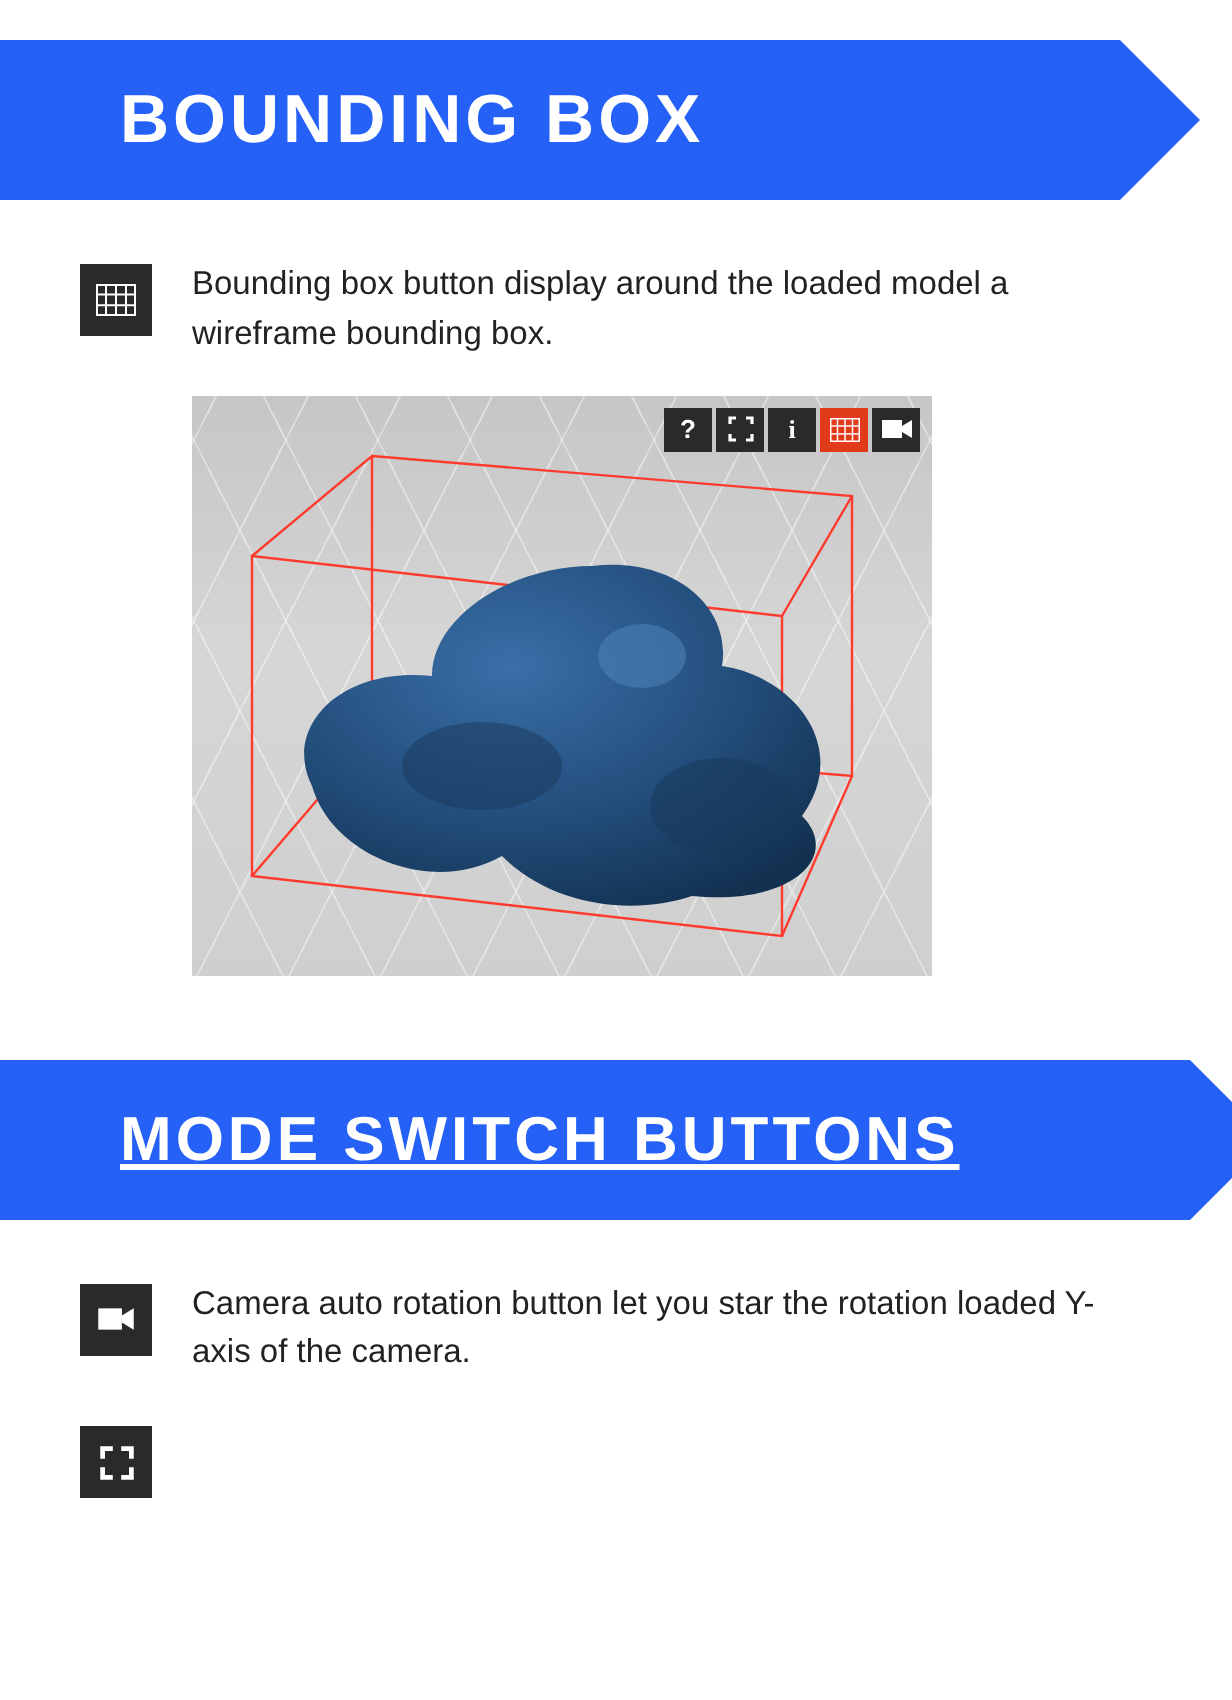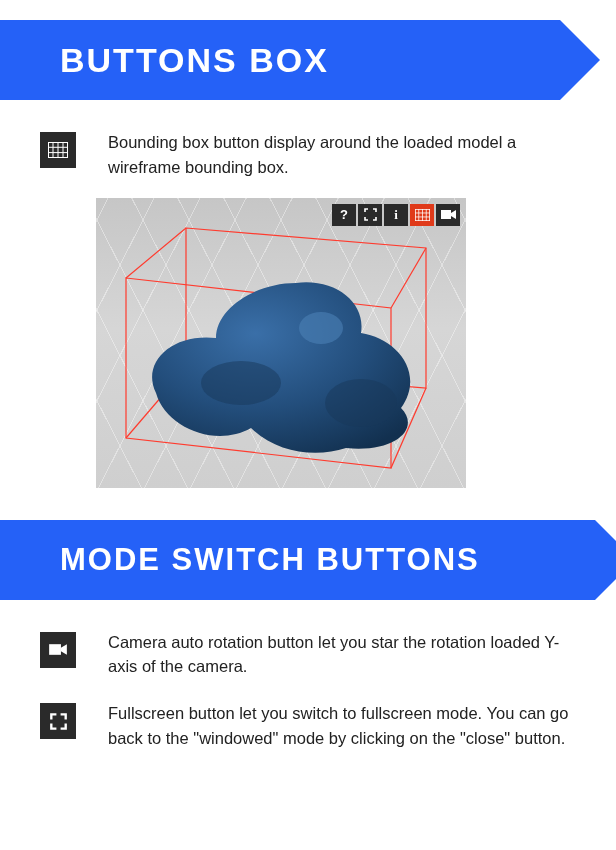--- a/index.html
+++ b/index.html
@@ -22,42 +22,43 @@
     margin-bottom: 30px;
   }
   .banner1 {
     height: 80px;
     margin-top: 20px;
     width: 560px;
     font-size: 34px;
   }
   .banner2 {
     height: 80px;
-    margin-top: 32px;
+    margin-top: 42px;
     width: 595px;
     font-size: 31px;
+    text-decoration: underline;
   }
   .banner::after {
     content: "";
     position: absolute;
     right: -40px;
     top: 0;
     width: 0;
     height: 0;
     border-top: 40px solid transparent;
     border-bottom: 40px solid transparent;
     border-left: 40px solid #2561f7;
   }
   .section-body {
     padding: 0 40px 0 40px;
   }
   .row {
     display: flex;
     align-items: flex-start;
-    gap: 32px;
+    gap: 20px;
     margin-bottom: 18px;
   }
   .icon-box {
     width: 36px;
     height: 36px;
     background: #2a2a2a;
     display: flex;
     align-items: center;
     justify-content: center;
     flex-shrink: 0;
@@ -117,21 +118,21 @@
     left: 50px;
     top: 80px;
     width: 280px;
     height: 180px;
   }
 </style>
 </head>
 <body>
 
 <div class="banner banner1">
-  <span>BUTTONS BOX</span>
+  <span>BOUNDING BOX</span>
 </div>
 
 <div class="section-body">
   <div class="row">
     <div class="icon-box">
       <svg width="20" height="16" viewBox="0 0 20 16">
         <rect x="0.5" y="0.5" width="19" height="15" fill="none" stroke="#fff" stroke-width="1"></rect>
         <line x1="5" y1="0" x2="5" y2="16" stroke="#fff" stroke-width="1"></line>
         <line x1="10" y1="0" x2="10" y2="16" stroke="#fff" stroke-width="1"></line>
         <line x1="15" y1="0" x2="15" y2="16" stroke="#fff" stroke-width="1"></line>
@@ -237,15 +238,14 @@
     <div class="icon-box">
       <svg width="17" height="17" viewBox="0 0 13 13">
         <g stroke="#fff" stroke-width="1.8" fill="none" stroke-linecap="square">
           <path d="M1 4 V1 H4"></path>
             <path d="M9 1 H12 V4"></path>
           <path d="M12 9 V12 H9"></path>
             <path d="M4 12 H1 V9"></path>
         </g>
       </svg>
     </div>
-    <div class="desc">Fullscreen button let you switch to fullscreen mode. You can go back to the "windowed" mode by clicking on the "close" button.</div>
   </div>
 </div>
 
 </body></html>

